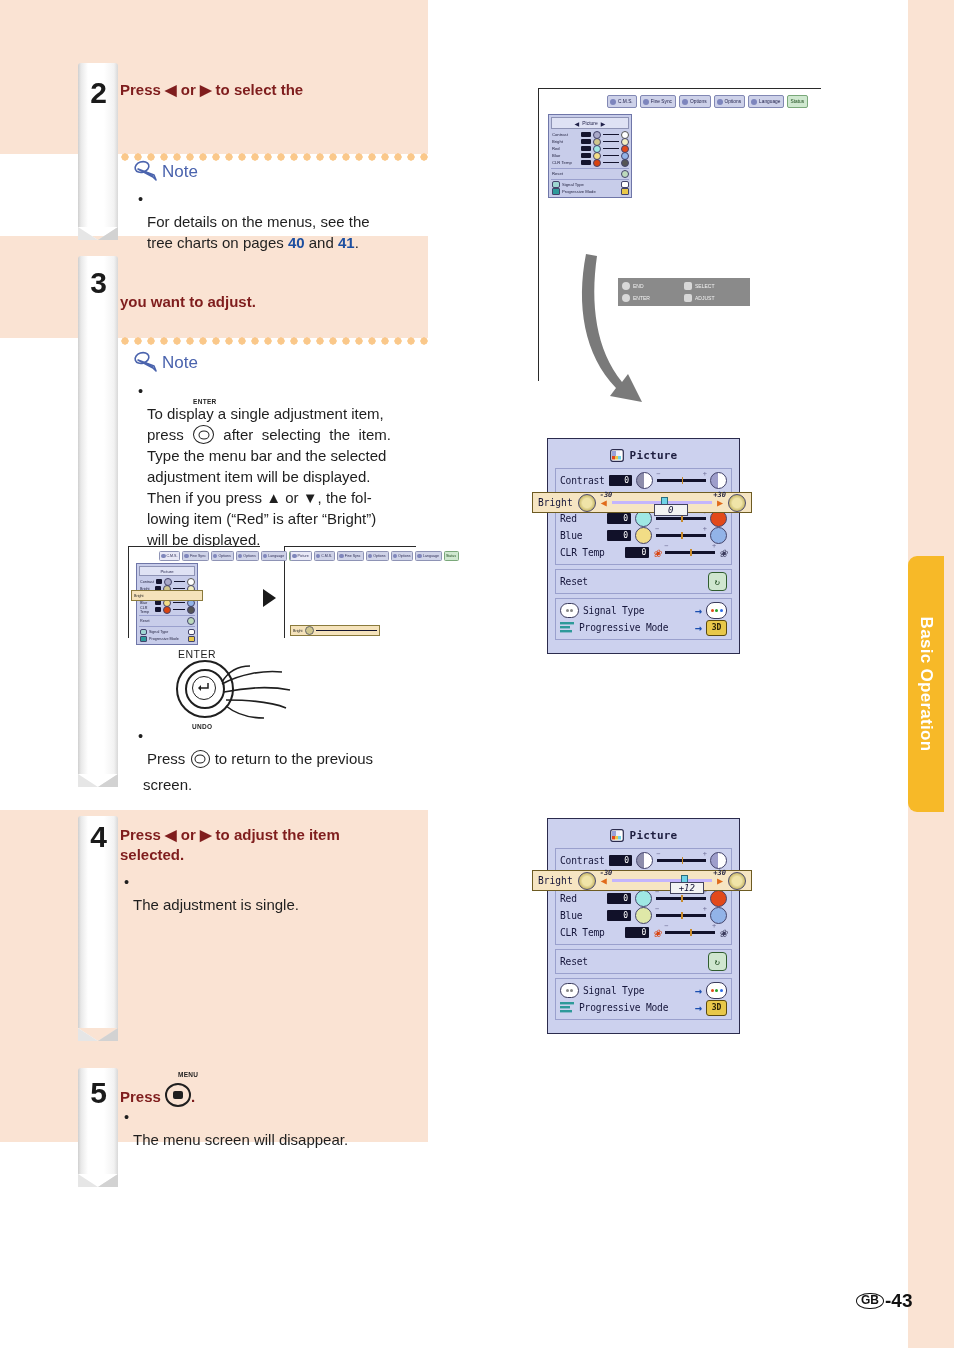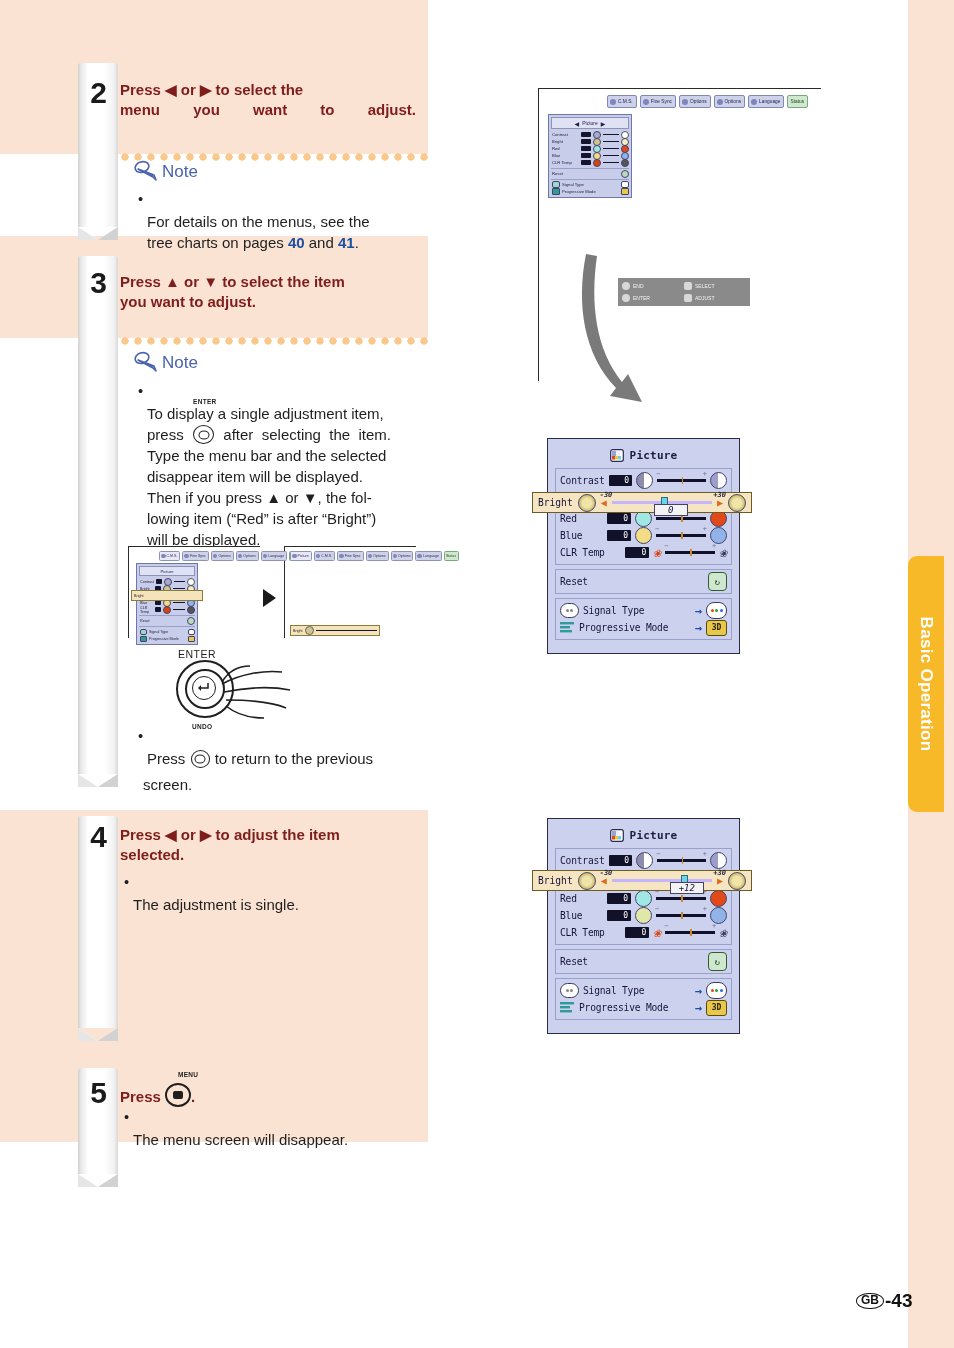--- a/index.html
+++ b/index.html
@@ -415,21 +415,20 @@
 <div class="white-band" style="top:338px;height:472px;"></div>
 <div class="white-band" style="top:1142px;height:206px;"></div>
 
 <div class="step-flag" style="top:63px;height:164px;">
   <div class="step-flag-inner"></div>
 </div>
 <div class="step-num" style="top:76px;">2</div>
 
 <div class="step-head justify" style="top:80px;">
   <span>Press ◀ or ▶ to select the</span><br>
-  <span>menu you want to adjust.</span>
 </div>
 
 <div class="note-dots" style="top:153px;"></div>
 <div class="note-panel" style="top:162px;height:74px;"></div>
 
 <svg class="pencil-ic" style="left:133px;top:160px;" width="26" height="22" viewBox="0 0 26 22">
   <ellipse cx="9" cy="7" rx="7" ry="5.2" fill="none" stroke="#4a63ad" stroke-width="1.6" transform="rotate(-18 9 7)"></ellipse>
   <path d="M5 9 L20 17 L23 20 L21 15 Z" fill="#ffffff" stroke="#4a63ad" stroke-width="1.6" stroke-linejoin="round"></path>
   <path d="M13 12 L20 16" stroke="#4a63ad" stroke-width="1.2"></path>
 </svg>
@@ -440,21 +439,21 @@
 <div class="body-txt" style="left:147px;top:212px;width:280px;">
   tree charts on pages <span class="blue">40</span> and <span class="blue">41</span>.
 </div>
 
 <div class="step-flag" style="top:256px;height:518px;">
   <div class="step-flag-inner"></div>
 </div>
 <div class="step-num" style="top:266px;">3</div>
 
 <div class="step-head" style="top:272px;">
-  <span>Press ▲ or ▼ to select the item</span><br>
+  <br>
   <span>you want to adjust.</span>
 </div>
 
 <div class="note-dots" style="top:337px;"></div>
 <div class="note-panel" style="top:346px;height:464px;"></div>
 
 <svg class="pencil-ic" style="left:133px;top:351px;" width="26" height="22" viewBox="0 0 26 22">
   <ellipse cx="9" cy="7" rx="7" ry="5.2" fill="none" stroke="#4a63ad" stroke-width="1.6" transform="rotate(-18 9 7)"></ellipse>
   <path d="M5 9 L20 17 L23 20 L21 15 Z" fill="#ffffff" stroke="#4a63ad" stroke-width="1.6" stroke-linejoin="round"></path>
   <path d="M13 12 L20 16" stroke="#4a63ad" stroke-width="1.2"></path>
@@ -463,21 +462,21 @@
 
 <div class="bul" style="left:138px;top:383px;">•</div>
 <div class="body-txt" style="left:147px;top:383px;width:282px;">To display a single adjustment item,</div>
 <div class="body-txt" style="left:147px;top:404px;width:282px;">
   press&nbsp;
   <span class="key-round"></span>
   &nbsp;after&nbsp; selecting&nbsp; the&nbsp; item.
 </div>
 <div class="key-cap" style="left:193px;top:398px;">ENTER</div>
 <div class="body-txt" style="left:147px;top:425px;width:282px;">Type the menu bar and the selected</div>
-<div class="body-txt" style="left:147px;top:446px;width:282px;">disappear item will be displayed.</div>
+<div class="body-txt" style="left:147px;top:446px;width:282px;">adjustment item will be displayed.</div>
 <div class="body-txt" style="left:147px;top:467px;width:282px;">Then if you press ▲ or ▼, the fol-</div>
 <div class="body-txt" style="left:147px;top:488px;width:282px;">lowing item (“Red” is after “Bright”)</div>
 <div class="body-txt" style="left:147px;top:509px;width:282px;">will be displayed.</div>
 
 <div class="thumb-box" style="left:128px;top:546px;width:132px;height:92px;">
   <div class="tline-l"></div>
     <div class="tline-t"></div>
 </div>
 <div class="thumb-box" style="left:284px;top:546px;width:132px;height:92px;">
   <div class="tline-l"></div>

